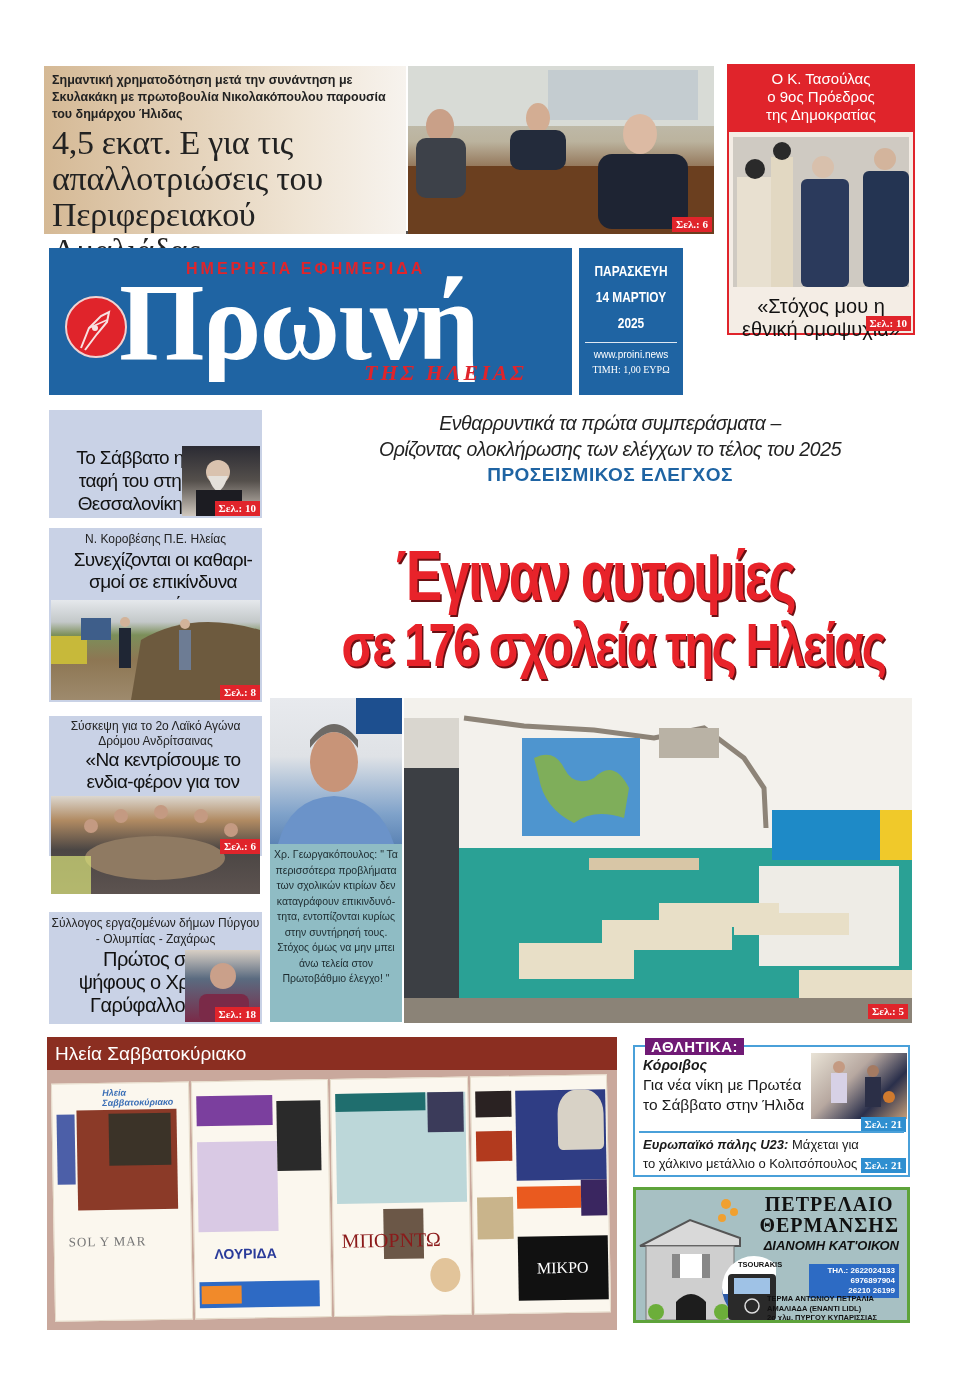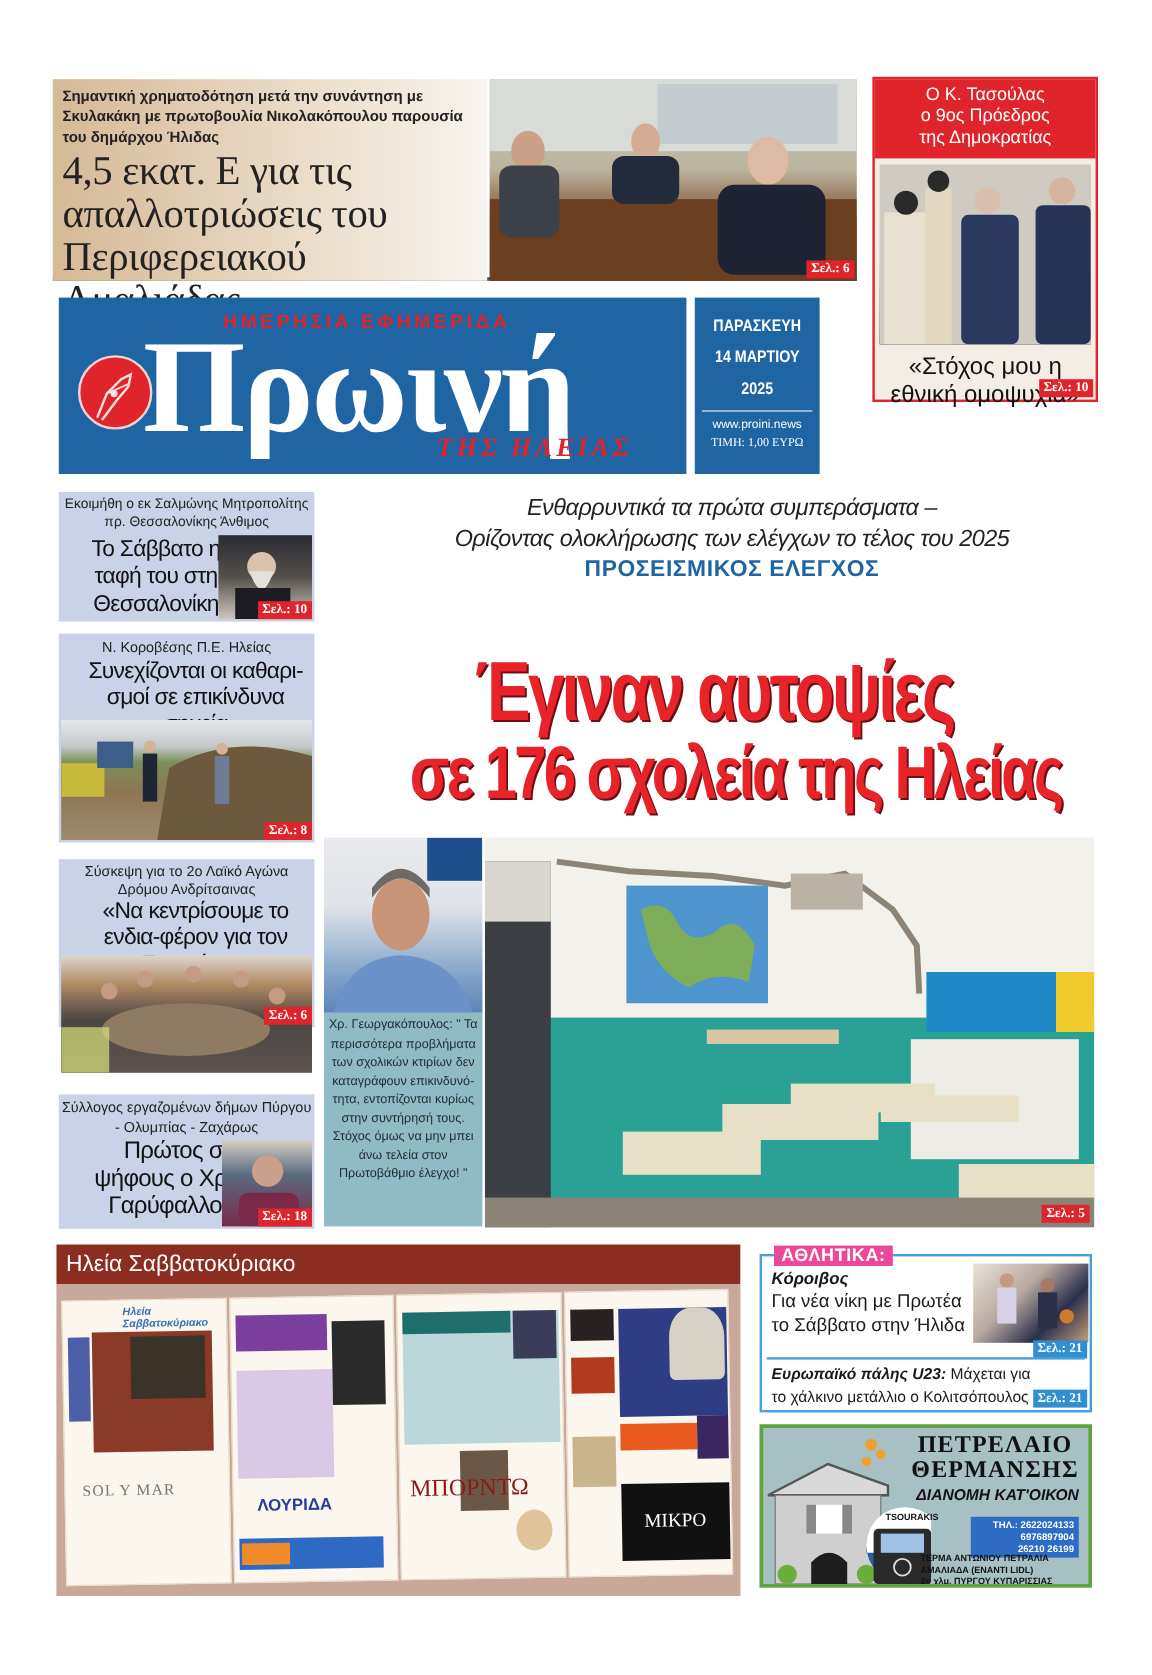--- a/index.html
+++ b/index.html
@@ -52,21 +52,21 @@
   #classroom { left: 404px; top: 698px; width: 508px; height: 325px; overflow: hidden; background: #f4f1ea; }
 
   
   #weekend { left: 47px; top: 1037px; width: 570px; height: 293px; background: #c9a89c; overflow: hidden; }
   #weekend .bar { height: 33px; background: #8b2e21; color: #fff; font-size: 19px; line-height: 33px; padding-left: 8px; }
   #weekend .pages { position: absolute; left: 6px; top: 42px; width: 556px; height: 238px; transform: rotate(-1deg); display: flex; gap: 2px; }
   #weekend .pg { flex: 1; background: #fbf7ee; position: relative; overflow: hidden; border: 1px solid #e6dccb; }
 
   
   #sports { left: 633px; top: 1045px; width: 277px; height: 132px; border: 2px solid #4aa0d9; background: #fff; }
-  #sports .label { position: absolute; left: 10px; top: -9px; background: #ec4899; color: #fff; font-weight: bold; font-size: 15px; padding: 0 6px; line-height: 17px; letter-spacing: 0.5px; }
+  #sports .label { position: absolute; left: 10px; top: -9px; background: #701a75; color: #fff; font-weight: bold; font-size: 15px; padding: 0 6px; line-height: 17px; letter-spacing: 0.5px; }
   #sports .team { position: absolute; left: 8px; top: 10px; font-style: italic; font-weight: bold; font-size: 14px; }
   #sports .hl { position: absolute; left: 8px; top: 28px; font-size: 15.5px; line-height: 20px; width: 175px; }
   #sports .photo { position: absolute; left: 176px; top: 6px; width: 96px; height: 66px; background: linear-gradient(135deg, #e9e3d6 0%, #b7a8a0 40%, #2a2f4b 70%, #c7a07a 100%); }
   #sports hr { position: absolute; left: 4px; top: 84px; width: 265px; border: 0; border-top: 2px solid #4aa0d9; }
   #sports .second { position: absolute; left: 8px; top: 88px; font-size: 13px; line-height: 19px; width: 220px; }
   #sports .second .it { font-style: italic; font-weight: bold; margin-top: 28px; }
 
   
   #ad { left: 633px; top: 1187px; width: 277px; height: 136px; border: 3px solid #5ea33b; background: #a7c0c3; overflow: hidden; }
   #ad .t1 { position: absolute; right: 8px; top: 4px; font-family: "Liberation Serif", serif; font-weight: bold; font-size: 20px; line-height: 21px; text-align: center; color: #111; letter-spacing: 1px; }
@@ -137,21 +137,20 @@
 <div id="datebox" class="abs">
   <div class="d">ΠΑΡΑΣΚΕΥΗ</div>
   <div class="d">14 ΜΑΡΤΙΟΥ</div>
   <div class="d">2025</div>
   <hr>
   <div class="web">www.proini.news</div>
   <div class="price">ΤΙΜΗ: 1,00 ΕΥΡΩ</div>
 </div>
 
 <article class="lbox" style="top:410px; height:108px;">
-  <div class="kick">Εκοιμήθη ο εκ Σαλμώνης Μητροπολίτης πρ. Θεσσαλονίκης Άνθιμος</div>
   <div class="hl" style="position:absolute; left:2px; top:36px; width:128px; line-height:23px;">Το Σάββατο η ταφή του στη Θεσσαλονίκη</div>
   <div class="pic" style="left:133px; top:36px; width:78px; height:70px; background:linear-gradient(180deg,#2b2b33 0%,#55504c 50%,#cfc7bd 100%);">
     <svg width="78" height="70" viewBox="0 0 78 70">
         <circle cx="36" cy="26" r="12" fill="#d9c2ae"></circle>
         <path d="M26 30 Q36 60 46 30 Z" fill="#e4e0da"></path>
         <rect x="14" y="44" width="46" height="26" fill="#1c1c22"></rect>
       </svg>
   </div>
   <span class="sel-tag" style="right:2px; bottom:2px;">Σελ.: 10</span>
 </article>

